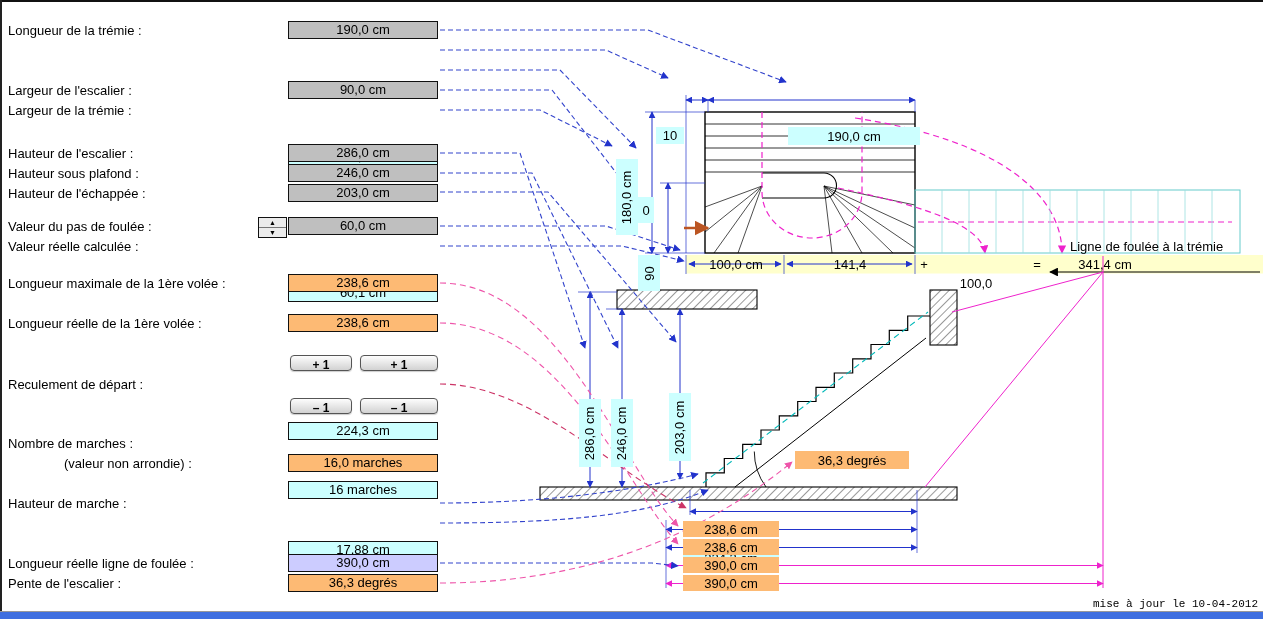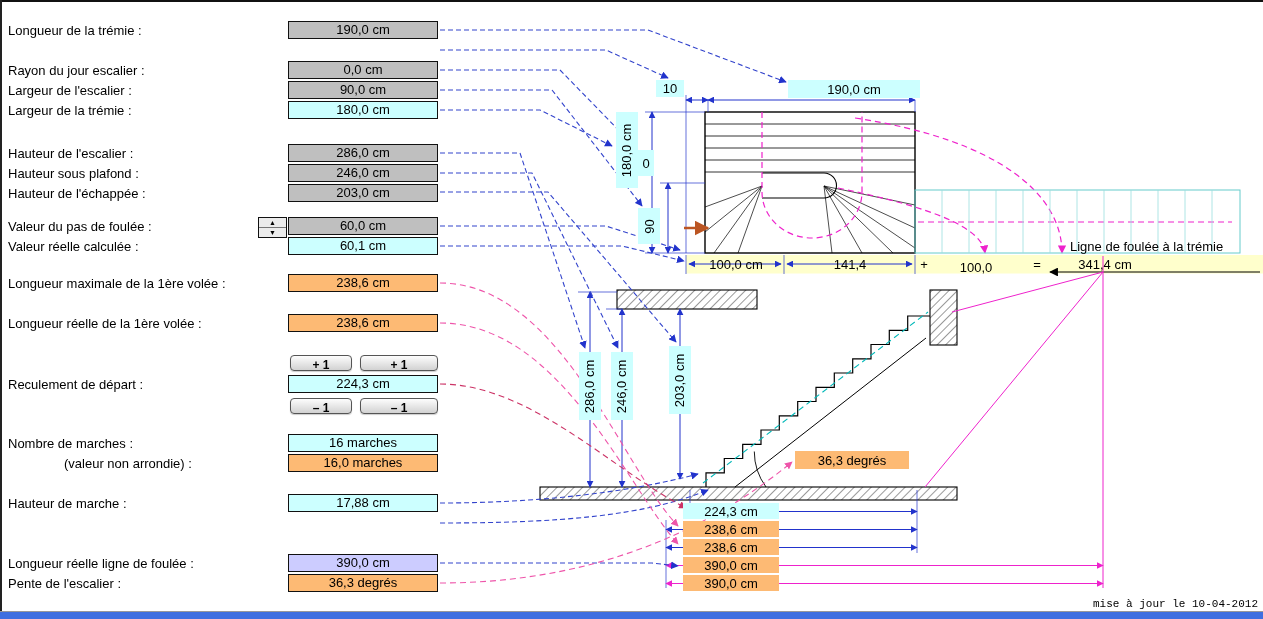--- a/index.html
+++ b/index.html
@@ -10,21 +10,21 @@
   .edge-bottom{position:absolute;left:0;right:0;bottom:0;height:7px;background:#3f6fe0;z-index:6;}
   .edge-bottom-line{position:absolute;left:0;right:0;bottom:7px;height:1px;background:#999;z-index:6;}
 
   .layer{position:absolute;top:0;left:0;z-index:1;}
 
   .row{position:absolute;left:0;width:460px;height:19px;z-index:3;}
   .lbl{position:absolute;left:8px;top:0;font-size:13px;line-height:19px;white-space:nowrap;}
   .lbl.ind{left:64px;}
   .box{position:absolute;left:288px;top:0;width:148px;height:16px;border:1.5px solid #111;
        font-size:13px;line-height:16px;text-align:center;}
-  .gray{background:#bfbfbf;} .cyan{background:#ccffff;} .yellow{background:#fdba74;} .lav{background:#ccccff;}
+  .gray{background:#bfbfbf;} .cyan{background:#ccffff;margin-top:47px;} .yellow{background:#fdba74;} .lav{background:#ccccff;}
 
   .btn{position:absolute;height:16px;border:1px solid #555;border-radius:4px;z-index:3;
        background:linear-gradient(#fdfdfd,#d2d2d2);font-weight:bold;font-size:12px;
        text-align:center;line-height:16px;box-shadow:0 1px 1px rgba(0,0,0,.2);}
   .stepper{position:absolute;left:258px;top:217px;width:27px;height:19px;border:1.5px solid #111;
        background:#ececec;display:flex;flex-direction:column;z-index:3;}
   .stepper .half{flex:1;display:flex;align-items:center;justify-content:center;font-size:7px;line-height:1;}
   .stepper .half.up{border-bottom:1px solid #777;}
 
   .dlabel{position:absolute;z-index:2;font-size:13px;display:flex;align-items:center;justify-content:center;}
@@ -163,24 +163,20 @@
       <path d="M440,583 C572,583 692,544 792,462" stroke="#ee55aa" marker-end="url(#aP)"></path>
     </g>
 
     <line x1="684" y1="228" x2="708" y2="228" stroke="#bb5522" stroke-width="2.5" marker-end="url(#aO)"></line>
   </svg>
 
   <div class="row" style="top:21px">
     <span class="lbl">Longueur de la trémie :</span>
     <span class="box gray">190,0 cm</span>
   </div>
-  <div class="row" style="top:61px">
-    <span class="lbl">Rayon du jour escalier :</span>
-    <span class="box gray">0,0 cm</span>
-  </div>
   <div class="row" style="top:81px">
     <span class="lbl">Largeur de l'escalier :</span>
     <span class="box gray">90,0 cm</span>
   </div>
   <div class="row" style="top:101px">
     <span class="lbl">Largeur de la trémie :</span>
     <span class="box cyan">180,0 cm</span>
   </div>
   <div class="row" style="top:144px">
     <span class="lbl">Hauteur de l'escalier :</span>
@@ -251,21 +247,21 @@
       <span>180,0 cm</span>
     </div>
   <div class="dlabel cyan" style="left:638px;top:150px;width:16px;height:26px">0</div>
   <div class="dlabel cyan rot" style="left:638px;top:208px;width:22px;height:36px">
       <span>90</span>
     </div>
 
   <div class="dlabel" style="left:688px;top:255px;width:96px;height:18px">100,0 cm</div>
   <div class="dlabel" style="left:800px;top:255px;width:100px;height:18px">141,4</div>
   <div class="dlabel" style="left:912px;top:255px;width:24px;height:18px">+</div>
-  <div class="dlabel" style="left:938px;top:255px;width:76px;height:24px">100,0</div>
+  <div class="dlabel" style="left:938px;top:271px;width:76px;height:24px">100,0</div>
   <div class="dlabel" style="left:1026px;top:255px;width:22px;height:18px">=</div>
   <div class="dlabel" style="left:1062px;top:255px;width:86px;height:18px">341,4 cm</div>
   <div class="dlabel caption" style="left:1044px;top:239px;width:200px;height:15px">Ligne de foulée à la trémie</div>
 
   <div class="dlabel cyan rot" style="left:579px;top:352px;width:22px;height:68px">
       <span>286,0 cm</span>
     </div>
   <div class="dlabel cyan rot" style="left:611px;top:352px;width:22px;height:68px">
       <span>246,0 cm</span>
     </div>

